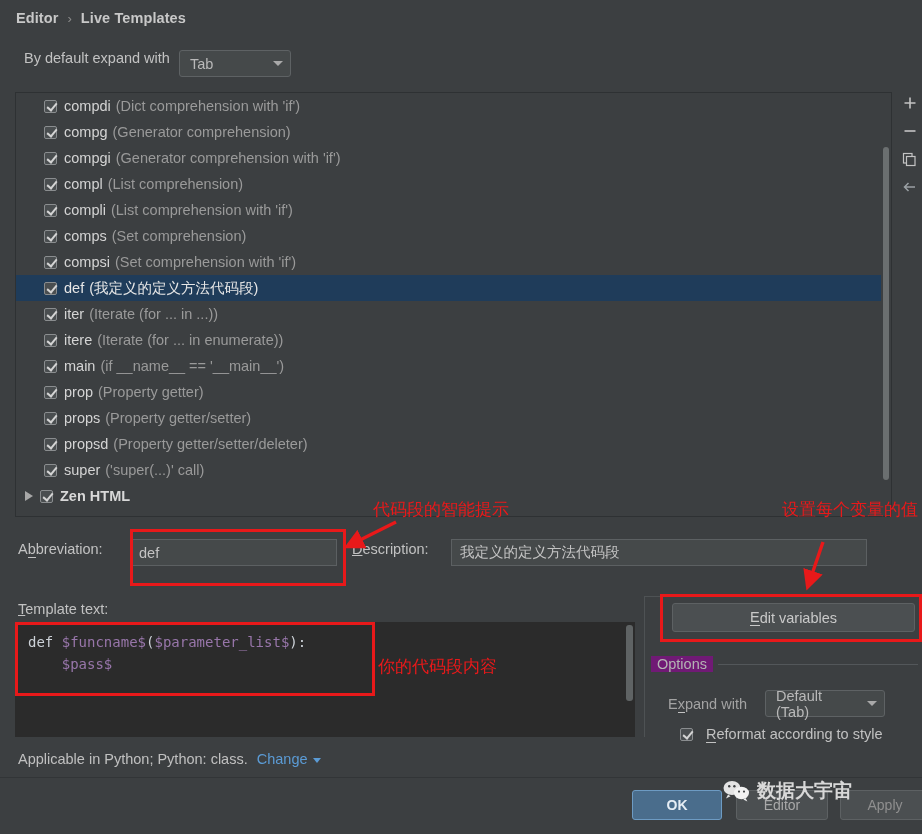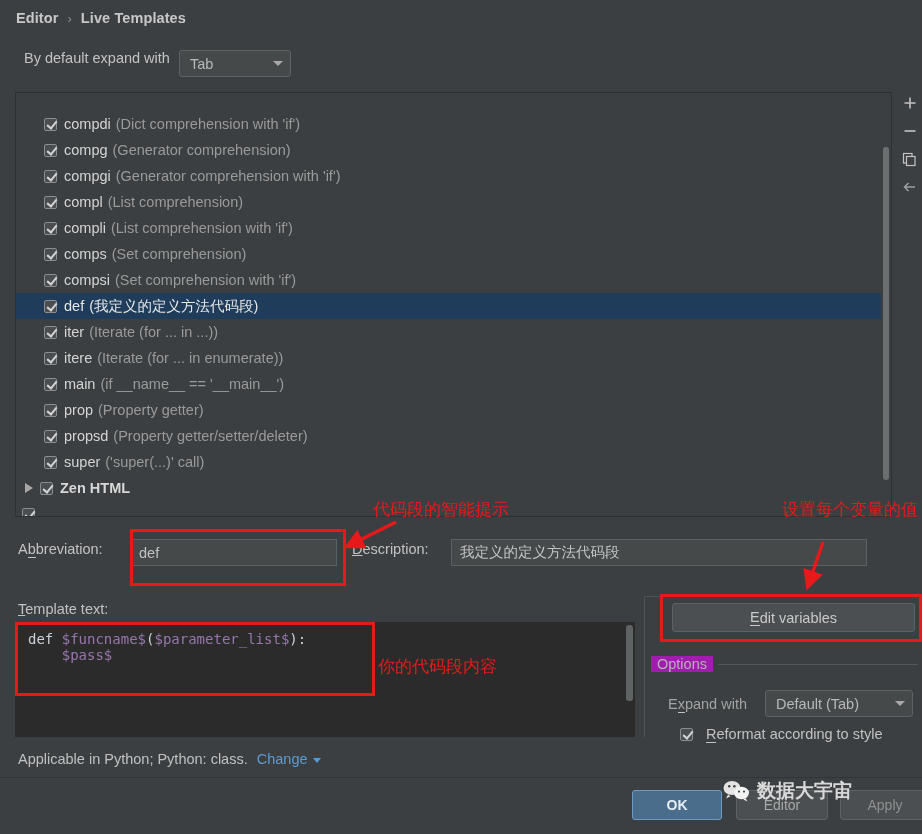--- a/index.html
+++ b/index.html
@@ -32,21 +32,21 @@
     width:0;height:0;border-left:5px solid transparent;border-right:5px solid transparent;
     border-top:5px solid #a9a9a9;margin-left:16px;
   }
   #expandwith-combo{width:112px;}
 
   
   .listbox{
     position:absolute;left:15px;top:92px;width:877px;height:425px;
     background:#3c3f41;border:1px solid #2e3133;box-sizing:border-box;overflow:hidden;
   }
-  .list-inner{position:absolute;left:0;top:0;right:0;bottom:0;margin-top:18px;}
+  .list-inner{position:absolute;left:0;top:0;right:0;bottom:0;}
   .trow{
     height:26px;display:flex;align-items:center;padding-left:28px;box-sizing:border-box;
     font-size:14.5px;white-space:nowrap;
   }
   .trow.sel{background:#1f3c5a;}
   .trow.grp{padding-left:6px;}
   .tri{
     width:0;height:0;border-top:5.5px solid transparent;border-bottom:5.5px solid transparent;
     border-left:8px solid #a7a7a7;margin-right:7px;margin-left:3px;
   }
@@ -83,21 +83,21 @@
   .desc-label{position:absolute;left:352px;top:541px;font-size:14.5px;color:#c2c2c2;}
   #description-input{position:absolute;left:451px;top:539px;width:416px;}
 
   
   .tt-label{position:absolute;left:18px;top:601px;font-size:14.5px;color:#c2c2c2;}
   .tt-box{
     position:absolute;left:15px;top:622px;width:620px;height:115px;
     background:#2b2b2b;border:1px solid #2b2b2b;box-sizing:border-box;overflow:hidden;
   }
   .tt-code{
-    font-family:"DejaVu Sans Mono","Liberation Mono",monospace;font-size:14px;line-height:16px;
+    font-family:"DejaVu Sans Mono","Liberation Mono",monospace;font-size:14px;line-height:22px;
     padding:8px 0 0 12px;white-space:pre;color:#a9b7c6;
   }
   .kw{color:#cdd2d8;}
   .var{color:#9876aa;}
   .tt-scroll{position:absolute;right:0;top:0;width:9px;height:100%;background:#2b2b2b;}
   .tt-thumb{position:absolute;left:1px;top:2px;width:7px;height:76px;background:#5f6364;border-radius:3px;}
 
   
   .applicable{position:absolute;left:18px;top:751px;font-size:14.5px;color:#c0c0c0;display:flex;align-items:center;gap:9px;}
   .change-link{color:#5b9bd5;}
@@ -105,25 +105,25 @@
 
   
   .sep-v{position:absolute;left:644px;top:596px;width:1px;height:141px;background:#4e5254;}
   .sep-h{position:absolute;left:644px;top:596px;width:278px;height:1px;background:#4e5254;}
   .editvars-btn{
     position:absolute;left:672px;top:603px;width:243px;height:29px;
     background:#4b4f51;border:1px solid #5d6163;border-radius:3px;
     display:flex;align-items:center;justify-content:center;color:#c9c9c9;font-size:14.5px;box-sizing:border-box;
   }
   .editvars-btn u{text-decoration:none;border-bottom:1px solid #c9c9c9;}
-  .options-title{position:absolute;left:651px;top:656px;font-size:14.5px;color:#b4b4b4;background:#a21caf;padding:0 6px;}
+  .options-title{position:absolute;left:651px;top:656px;font-size:14.5px;color:#b4b4b4;background:#701a75;padding:0 6px;}
   .options-rule{position:absolute;left:718px;top:664px;right:4px;height:1px;background:#53575a;}
   .opt-expand-label{position:absolute;left:668px;top:696px;font-size:14.5px;color:#a3a3a3;}
   .opt-expand-label u{text-decoration:none;border-bottom:1px solid #c2c2c2;}
-  #expand-with-combo{position:absolute;left:765px;top:690px;width:148px;}
+  #expand-with-combo{position:absolute;left:765px;top:690px;width:120px;}
   .reformat-row{position:absolute;left:680px;top:726px;display:flex;align-items:center;gap:6px;font-size:14.5px;color:#c2c2c2;}
   .reformat-row u{text-decoration:none;border-bottom:1px solid #c2c2c2;}
 
   
   .bottombar{position:absolute;left:0;bottom:0;width:922px;height:56px;background:#3c3f41;border-top:1px solid #323537;}
   .btn{
     position:absolute;height:30px;border-radius:3px;display:flex;align-items:center;justify-content:center;
     font-size:14px;box-sizing:border-box;
   }
   #ok-button{left:632px;top:790px;width:90px;background:#4a6d8c;border:1px solid #6d9bc3;color:#e6eef5;font-weight:bold;}
@@ -218,20 +218,25 @@
         </div>
         <div class="trow">
           <span class="cb on"></span>
           <span class="tname">main</span>
           <span class="tdesc">(if __name__ == '__main__')</span>
         </div>
         <div class="trow">
           <span class="cb on"></span>
           <span class="tname">prop</span>
           <span class="tdesc">(Property getter)</span>
+        </div>
+        <div class="trow">
+          <span class="cb on"></span>
+          <span class="tname">props</span>
+          <span class="tdesc">(Property getter/setter)</span>
         </div>
         <div class="trow">
           <span class="cb on"></span>
           <span class="tname">propsd</span>
           <span class="tdesc">(Property getter/setter/deleter)</span>
         </div>
         <div class="trow">
           <span class="cb on"></span>
           <span class="tname">super</span>
           <span class="tdesc">('super(...)' call)</span>

